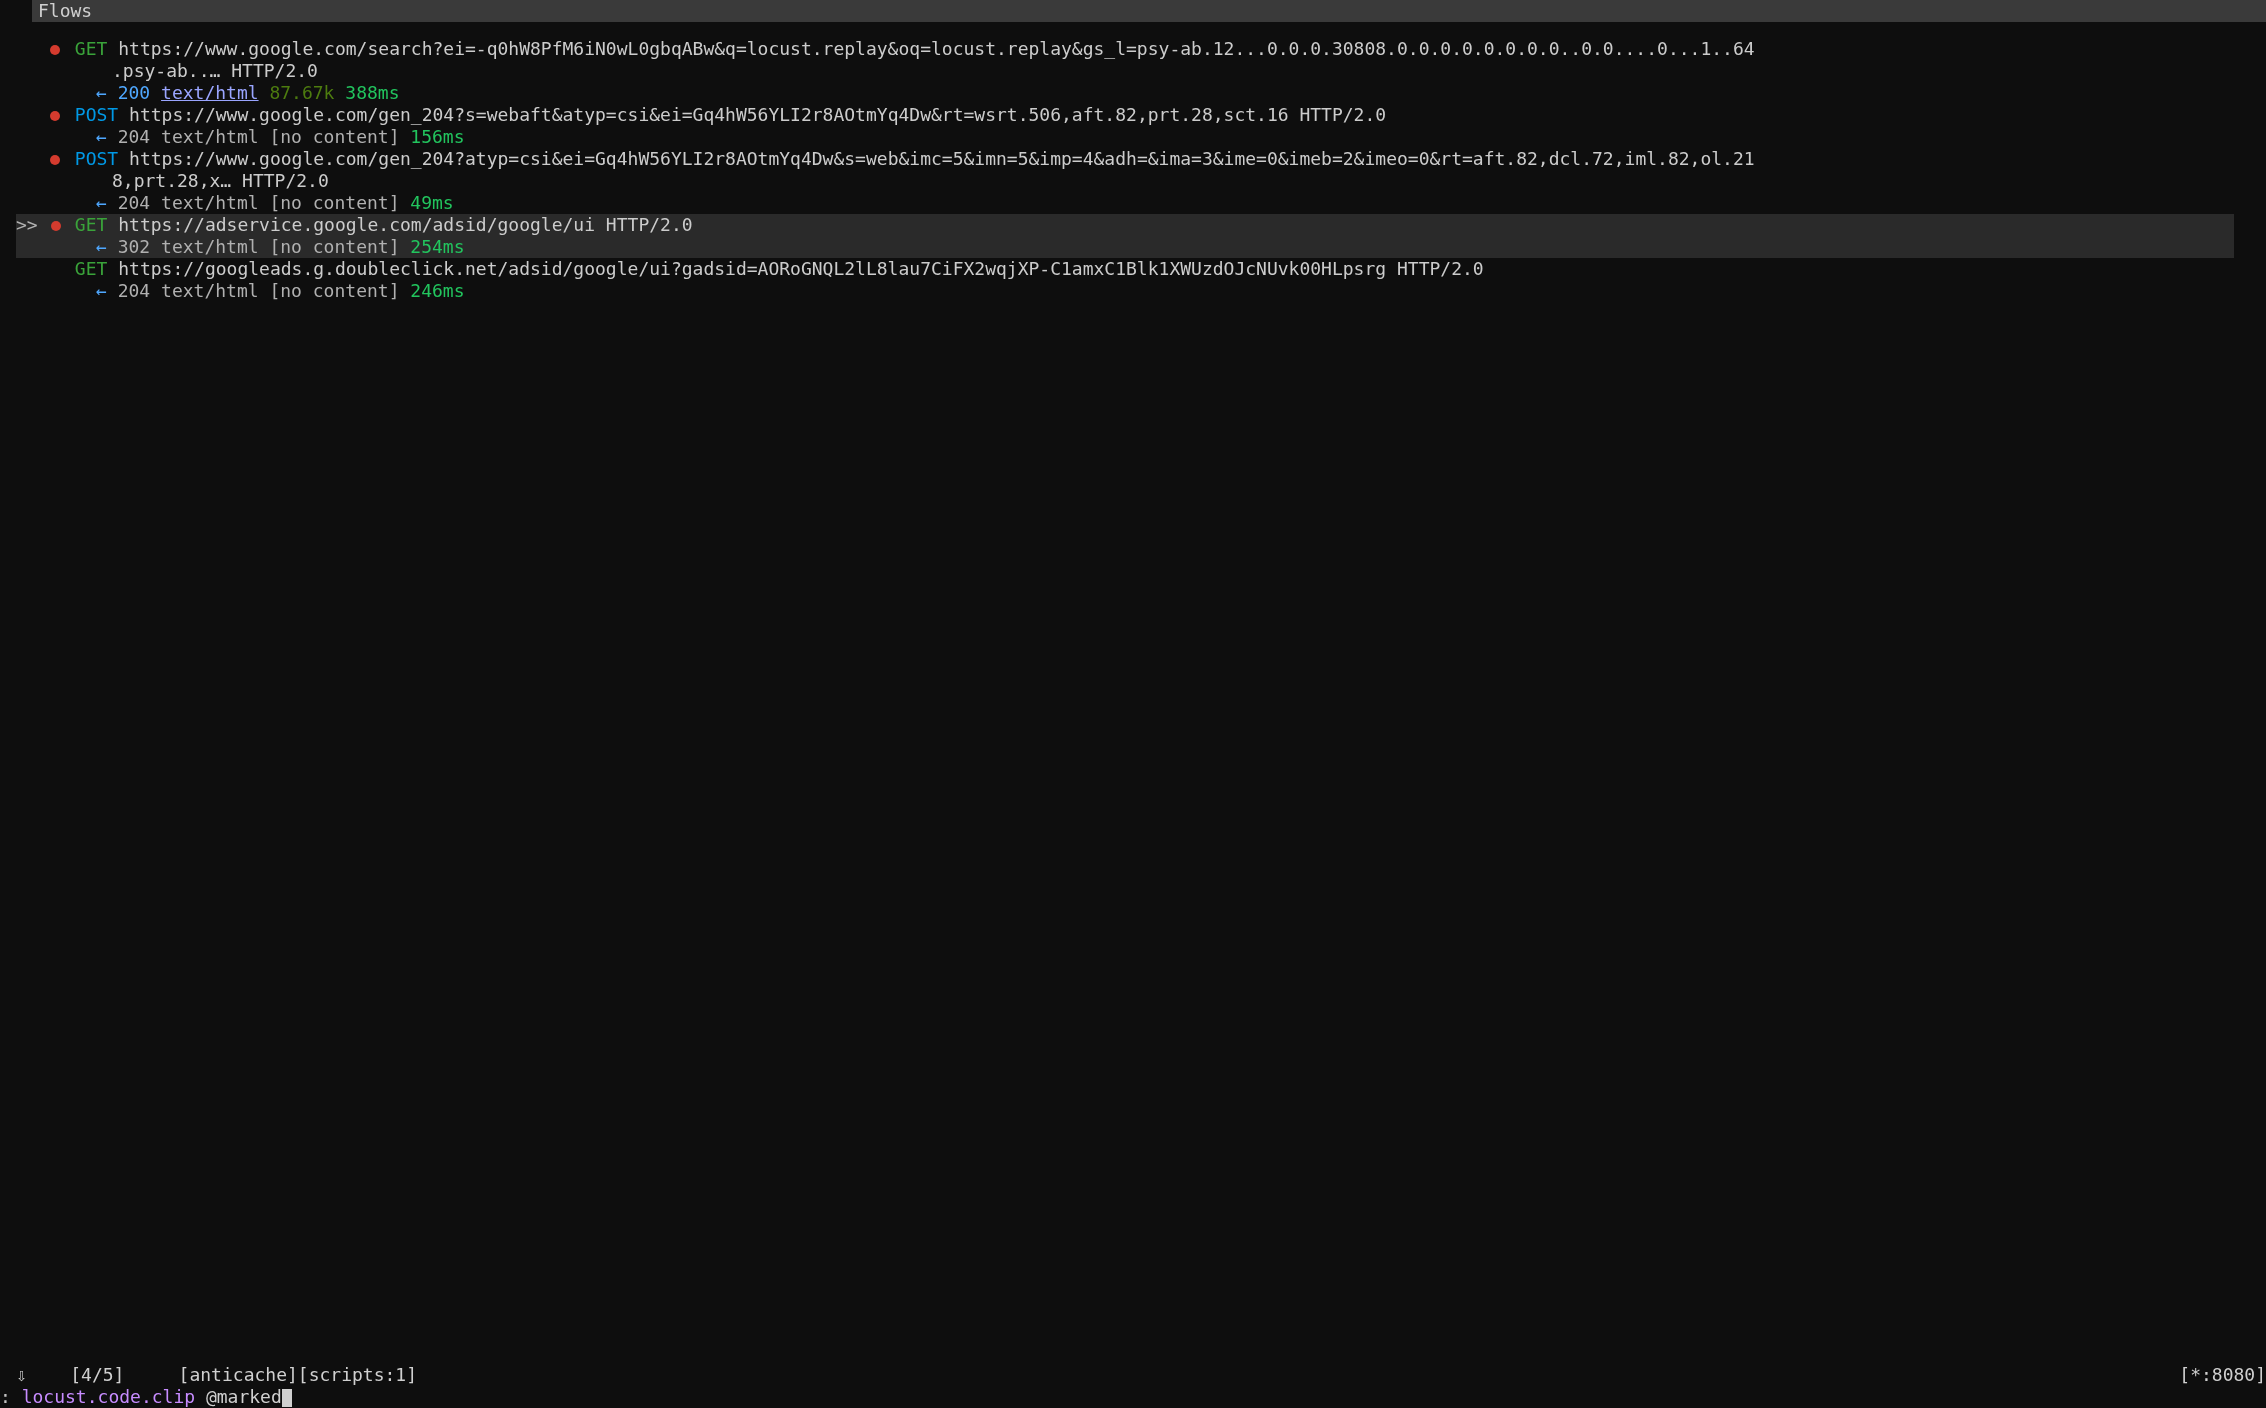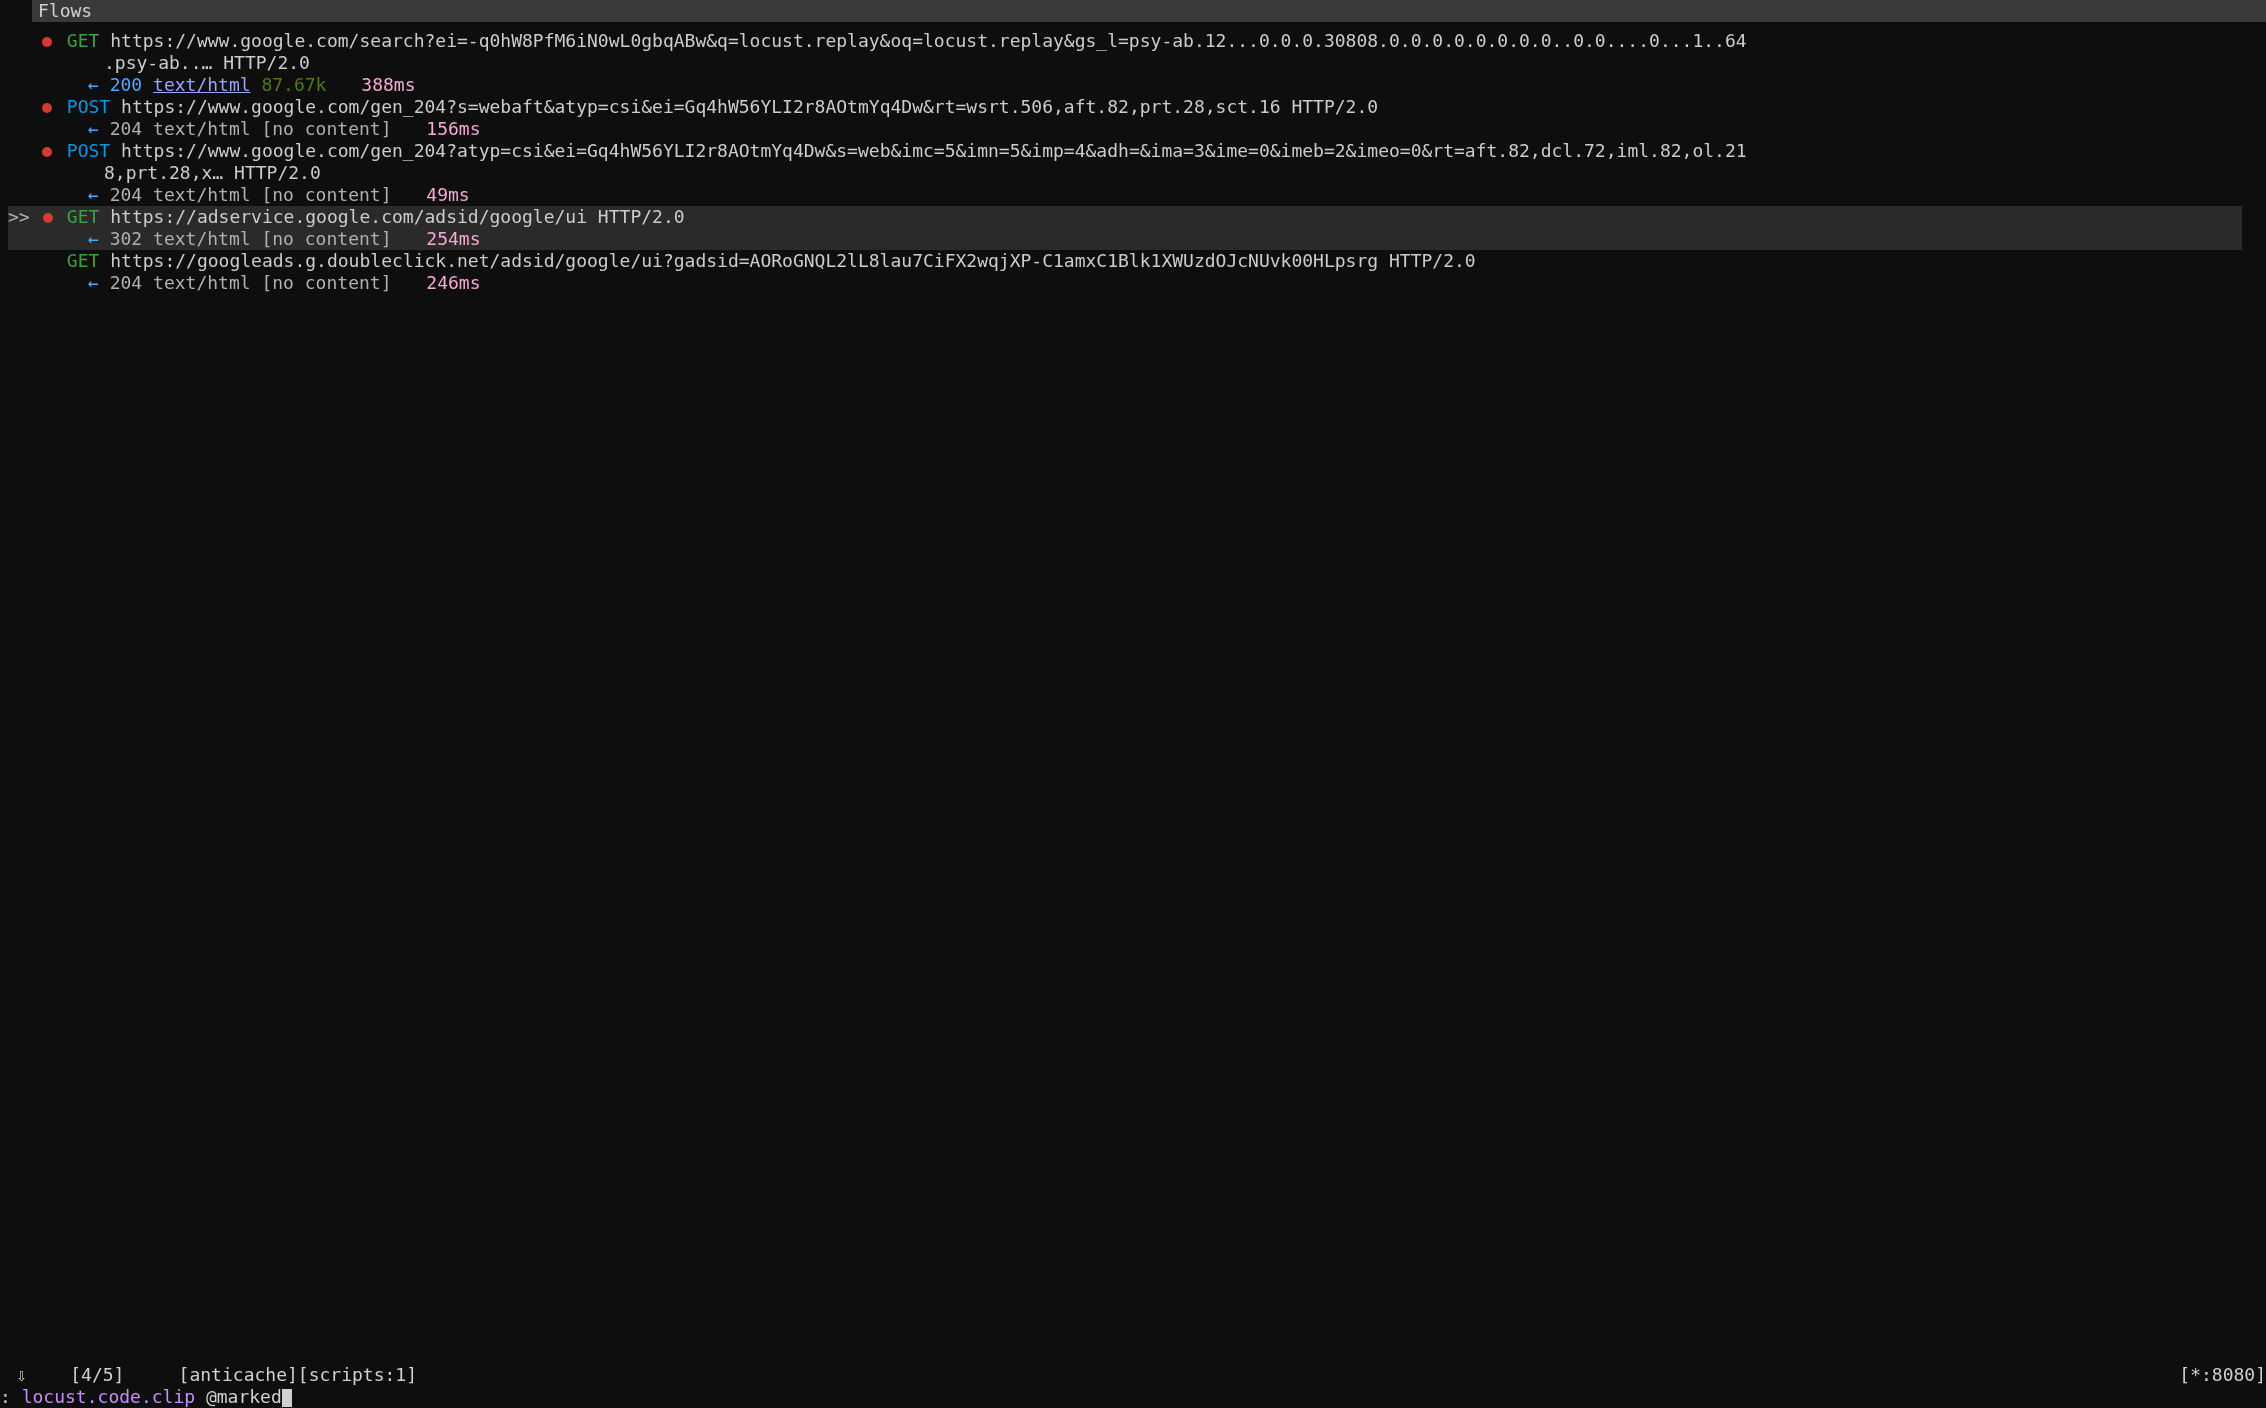--- a/index.html
+++ b/index.html
@@ -24,21 +24,21 @@
     height: 22px;
     background: #3a3a3a;
     color: #d0d0d0;
     padding: 0 6px;
     margin-left: 32px;
   }
   .flowlist {
     position: absolute;
     top: 22px;
     left: 0; right: 16px;
-    padding: 8px;
+    padding: 16px;
   }
   .row {
     white-space: nowrap;
     padding: 0 6px 0 0;
   }
   .wrap-indent {
     padding-left: 96px;
   }
   .resp-indent {
     padding-left: 80px;
@@ -61,21 +61,21 @@
   .method-post { color: #0099e6; }
   .url { color: #cccccc; }
   .arrow { color: #4fa8ff; }
   .code-200 { color: #4fa8ff; }
   .code-204 { color: #b0b0b0; }
   .code-302 { color: #b0b0b0; }
   .mime-linked { color: #9aa5ff; text-decoration: underline; }
   .mime { color: #b0b0b0; }
   .nocontent { color: #b0b0b0; }
   .size { color: #4d7c0f; }
-  .time { color: #f9a8d4; margin-left: 24px; }
+  .time { color: #22c55e; }
   .statusbar1 {
     position: absolute;
     bottom: 22px;
     left: 0; right: 0;
     height: 22px;
     color: #d0d0d0;
   }
   .statusbar1 .left {
     position: absolute;
     left: 0;

